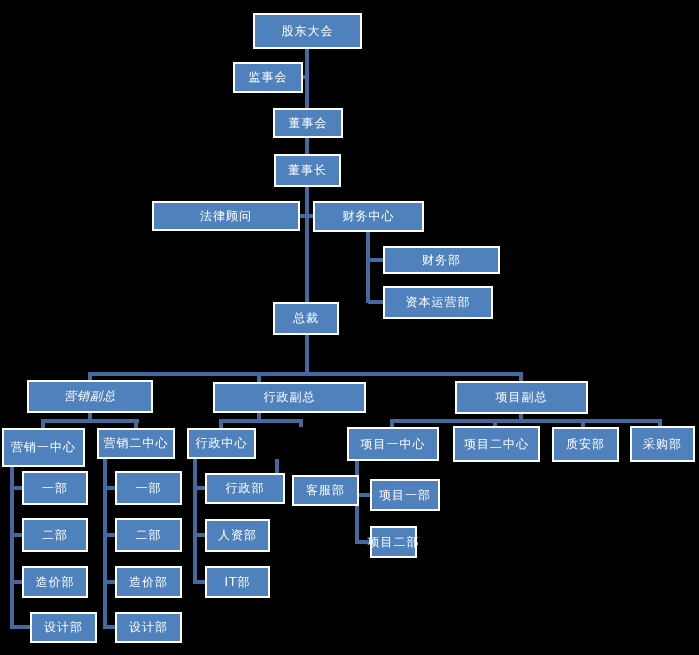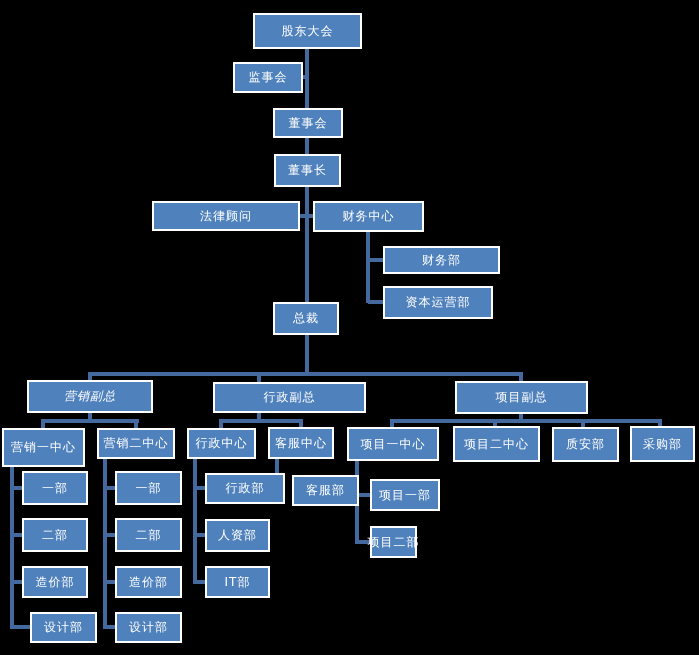--- a/index.html
+++ b/index.html
@@ -89,21 +89,20 @@
     <div class="node" style="left: 313px; top: 201px; width: 111px; height: 31px;">财务中心</div>
     <div class="node" style="left: 383px; top: 246px; width: 117px; height: 28px;">财务部</div>
     <div class="node" style="left: 383px; top: 286px; width: 110px; height: 33px;">资本运营部</div>
     <div class="node" style="left: 273px; top: 302px; width: 66px; height: 33px;">总裁</div>
     <div class="node" style="left: 27px; top: 380px; width: 126px; height: 33px; font-style: italic;">营销副总</div>
     <div class="node" style="left: 183px; top: 382px; width: 153px; height: 31px; margin-left: 30px;">行政副总</div>
     <div class="node" style="left: 455px; top: 381px; width: 133px; height: 33px;">项目副总</div>
     <div class="node" style="left: 2px; top: 428px; width: 83px; height: 39px;">营销一中心</div>
     <div class="node" style="left: 97px; top: 428px; width: 78px; height: 31px;">营销二中心</div>
     <div class="node" style="left: 187px; top: 428px; width: 69px; height: 31px;">行政中心</div>
-    <div class="node" style="left: 268px; top: 427px; width: 66px; height: 32px;">客服中心</div>
     <div class="node" style="left: 347px; top: 427px; width: 92px; height: 34px;">项目一中心</div>
     <div class="node" style="left: 453px; top: 426px; width: 87px; height: 36px;">项目二中心</div>
     <div class="node" style="left: 552px; top: 427px; width: 67px; height: 35px;">质安部</div>
     <div class="node" style="left: 630px; top: 426px; width: 65px; height: 36px;">采购部</div>
     <div class="node" style="left: 22px; top: 471px; width: 66px; height: 34px;">一部</div>
     <div class="node" style="left: 22px; top: 518px; width: 66px; height: 34px;">二部</div>
     <div class="node" style="left: 22px; top: 566px; width: 66px; height: 32px;">造价部</div>
     <div class="node" style="left: 30px; top: 612px; width: 67px; height: 31px;">设计部</div>
     <div class="node" style="left: 115px; top: 471px; width: 67px; height: 34px;">一部</div>
     <div class="node" style="left: 115px; top: 518px; width: 67px; height: 34px;">二部</div>

